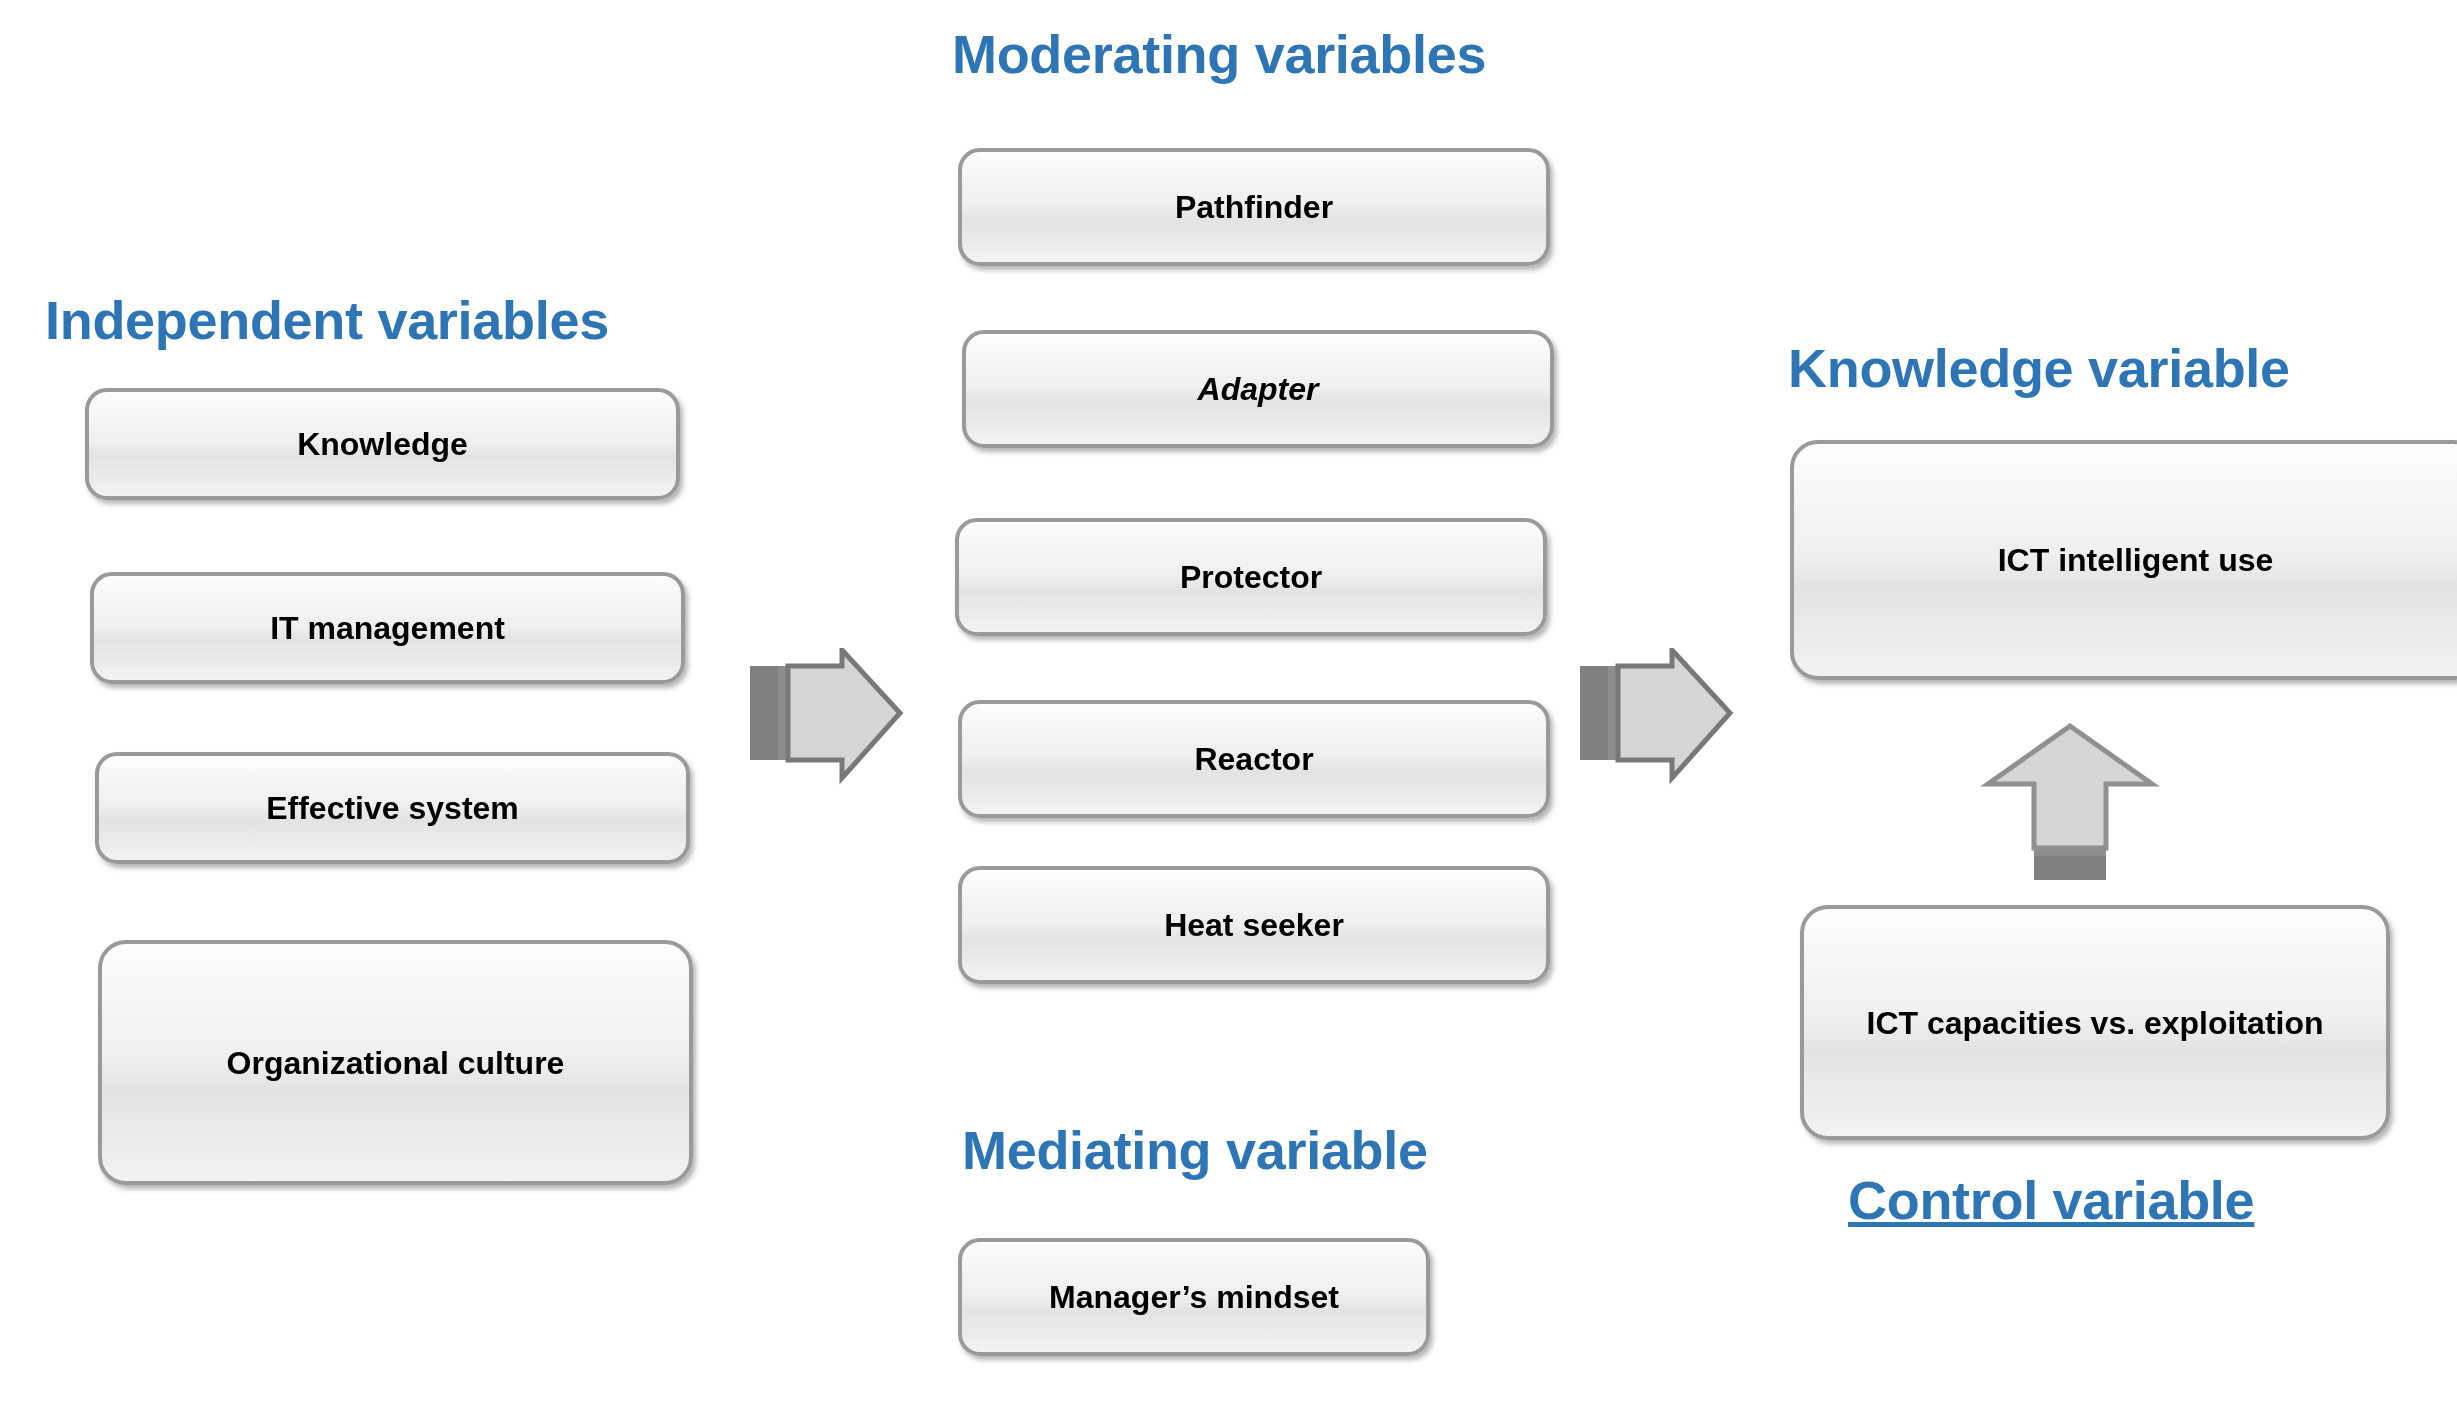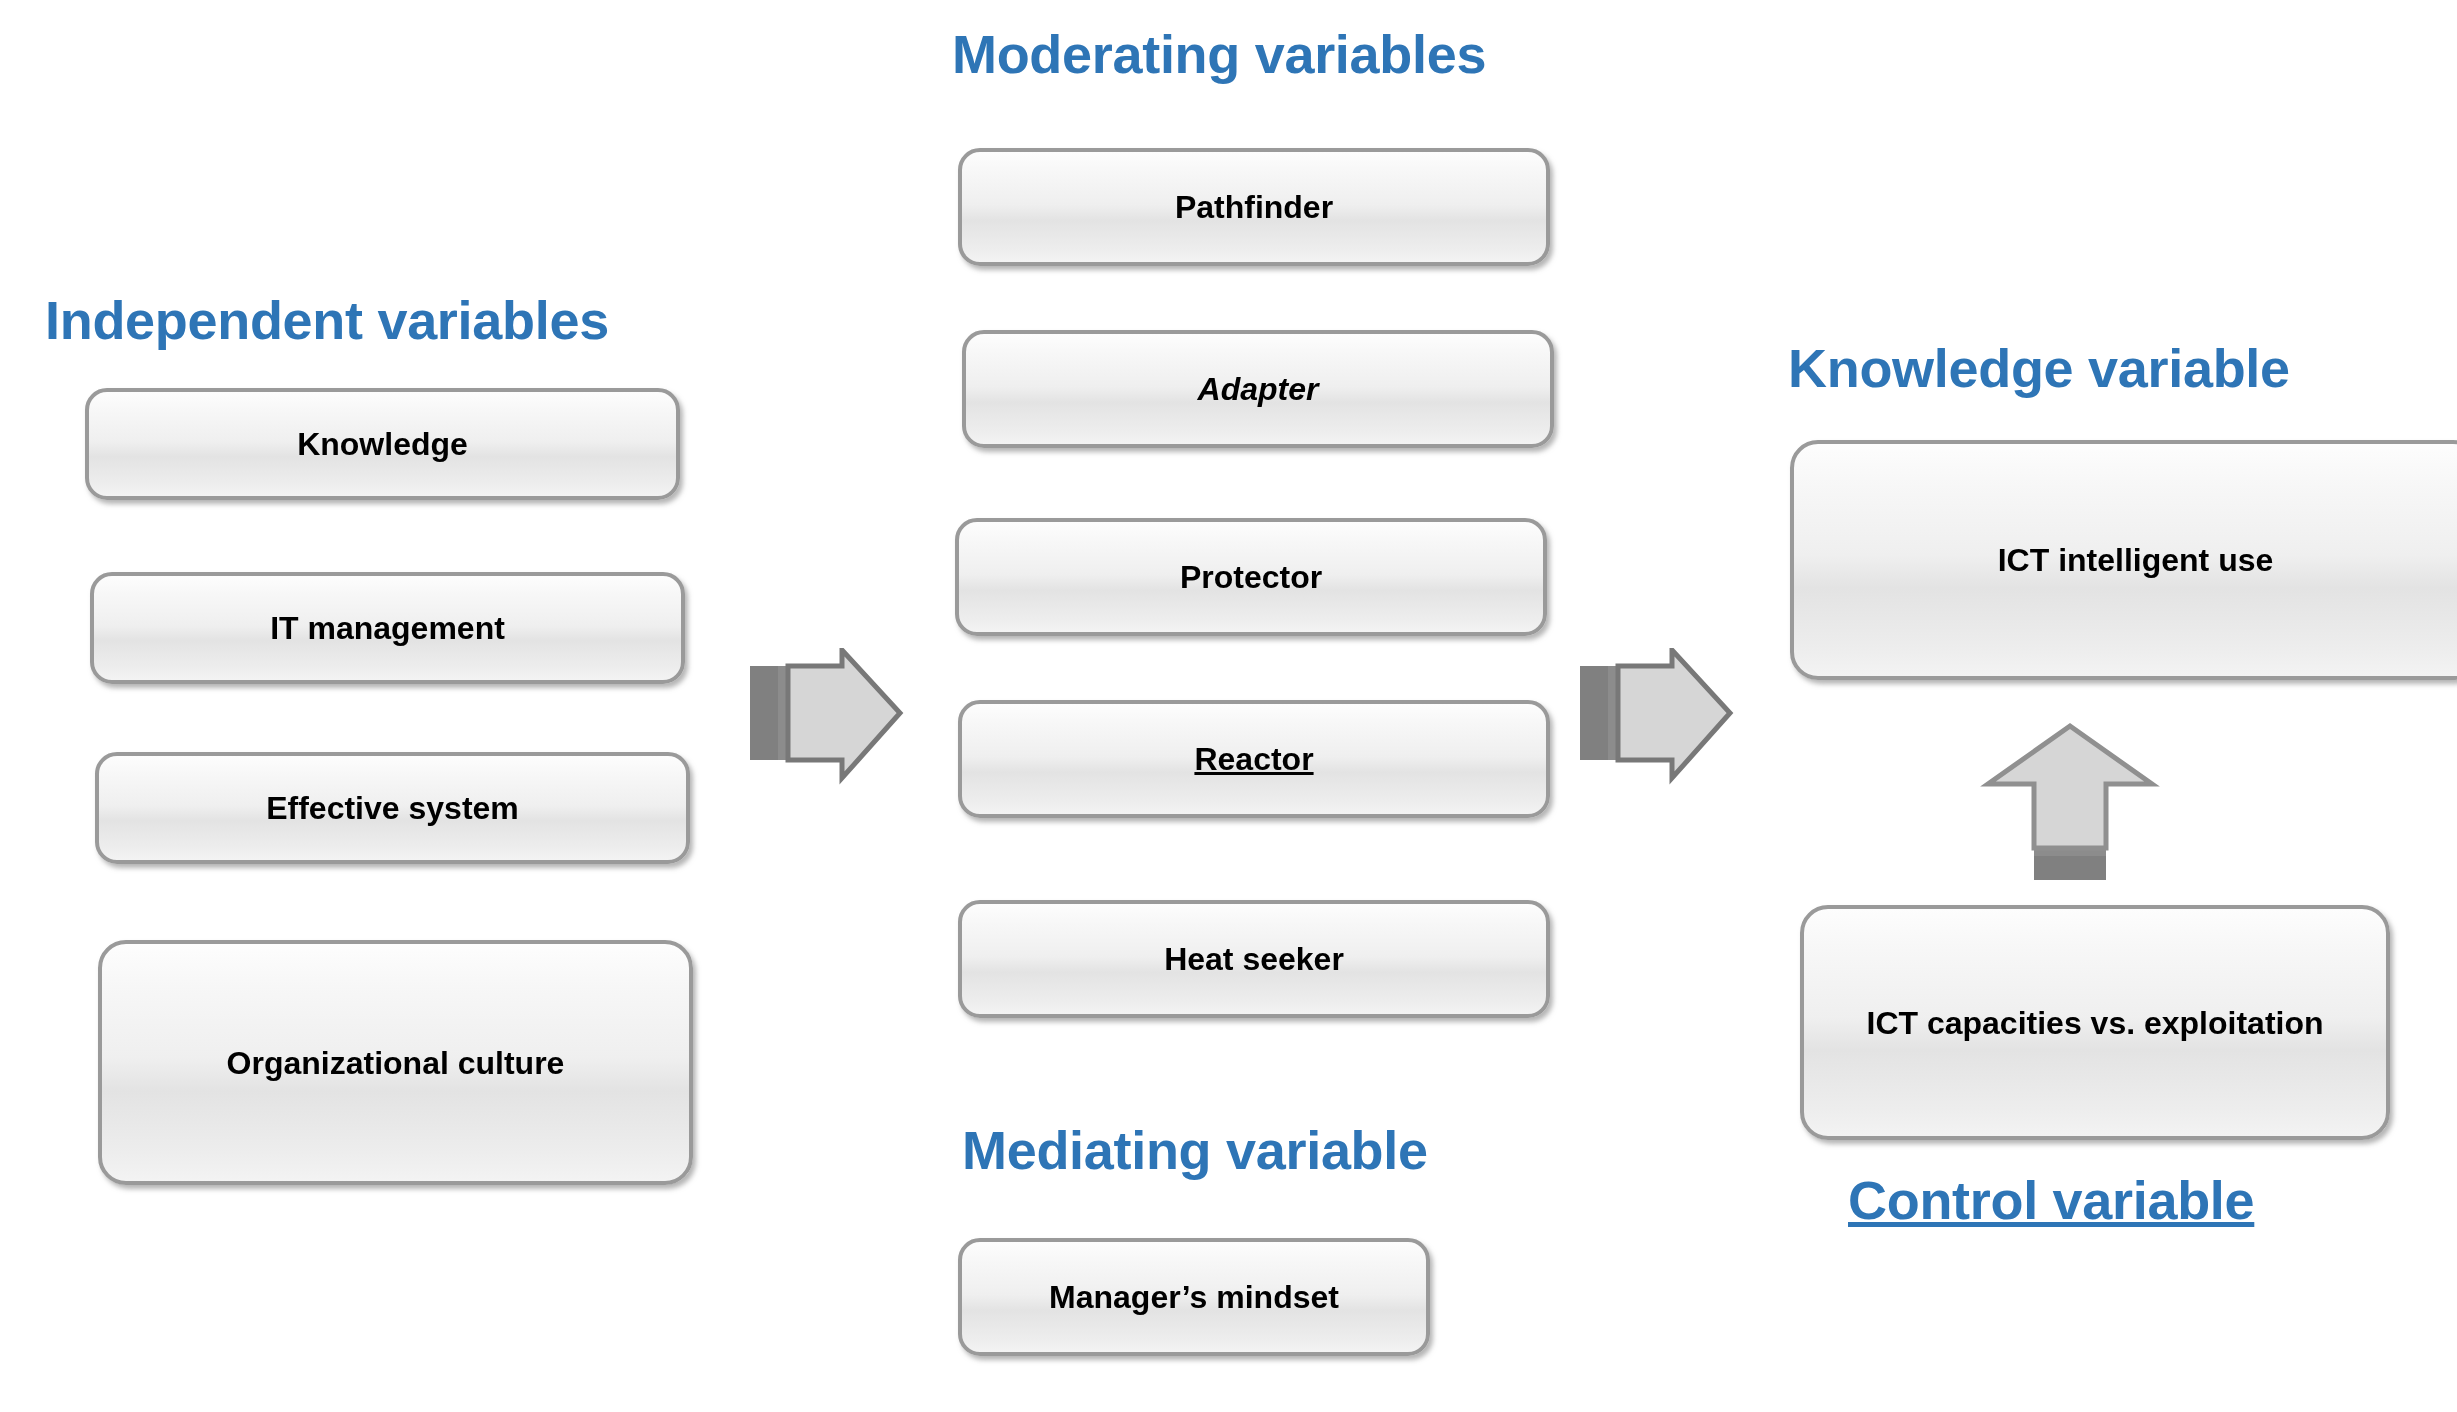--- a/index.html
+++ b/index.html
@@ -62,25 +62,25 @@
   </div>
 
   <div class="box" style="left:962px;top:330px;width:592px;height:118px;font-style:italic;">
     <span class="lbl">Adapter</span>
   </div>
 
   <div class="box" style="left:955px;top:518px;width:592px;height:118px;">
     <span class="lbl">Protector</span>
   </div>
 
-  <div class="box" style="left:958px;top:700px;width:592px;height:118px;text-decoration:underline;">
+  <div class="box" style="left:958px;top:700px;width:592px;height:118px;">
     <span class="lbl">Reactor</span>
   </div>
 
-  <div class="box" style="left:958px;top:900px;width:592px;height:118px;">
+  <div class="box" style="left:958px;top:866px;width:592px;height:118px;">
     <span class="lbl">Heat seeker</span>
   </div>
 
   <div class="heading" style="left:45px;top:292px;">Independent variables</div>
 
   <div class="box" style="left:85px;top:388px;width:595px;height:112px;">
     <span class="lbl">Knowledge</span>
   </div>
 
   <div class="box" style="left:90px;top:572px;width:595px;height:112px;">

